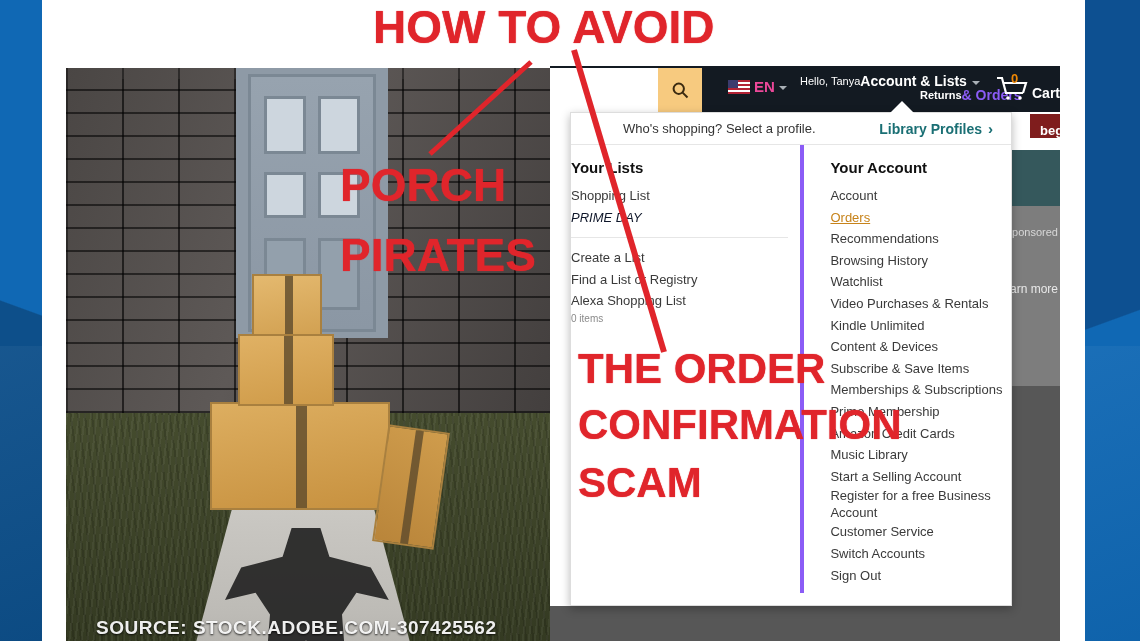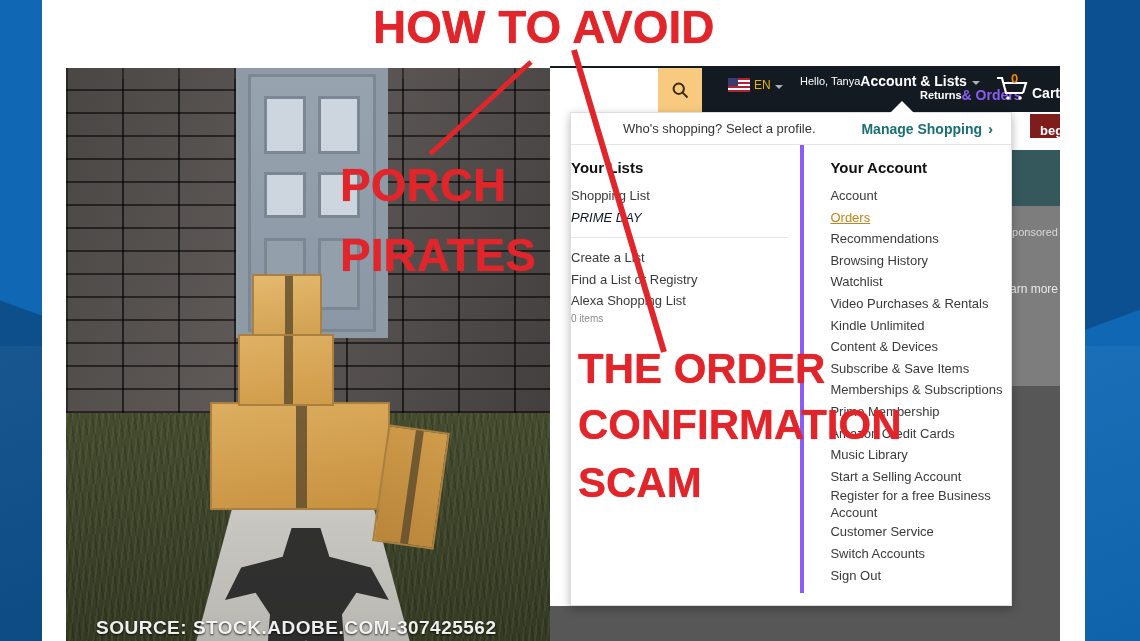--- a/index.html
+++ b/index.html
@@ -108,21 +108,21 @@
   .az-searchbtn {
     width:44px; height:44px; background:#f7ca7f; display:flex; align-items:center; justify-content:center;
     cursor:pointer;
   }
   .az-hdr-item { color:#fff; display:flex; align-items:center; cursor:pointer; }
   .az-lang { position:absolute; left:178px; top:12px; display:flex; align-items:center; gap:4px; }
   .az-flag { width:22px; height:14px; position:relative; overflow:hidden; background:#b22234; }
   .az-flag .stripes{ position:absolute; inset:0;
      background: repeating-linear-gradient(180deg,#b22234 0 2px,#fff 2px 4px); }
   .az-flag .canton{ position:absolute; left:0; top:0; width:10px; height:8px; background:#3c3b6e; }
-  .az-lang .lbl { font-weight:400; font-size:12px; color:#eab308; }
+  .az-lang .lbl { font-weight:700; font-size:15px; color:#ec4899; }
   .az-caret { width:0;height:0;border-left:4px solid transparent;border-right:4px solid transparent;
               border-top:4px solid #a9b0b6; margin-top:3px; }
   .az-acct { position:absolute; left:250px; top:7px; line-height:1.15; cursor:pointer; }
   .az-acct .small { font-size:11px; color:#fff; }
   .az-acct .big { font-size:14px; font-weight:700; color:#fff; display:flex; align-items:center; gap:5px; }
   .az-ret { position:absolute; left:370px; top:21px; line-height:1.15; cursor:pointer; }
   .az-ret .small { font-size:11px; color:#fff; font-weight:700; }
   .az-ret .big { font-size:14px; font-weight:700; color:#8b5cf6; }
   .az-cart { position:absolute; left:445px; top:8px; display:flex; align-items:flex-end; gap:3px; cursor:pointer;}
   .az-cart .cnum { position:absolute; left:16px; top:-3px; font-size:13px; font-weight:700; color:#f08804; }
@@ -285,21 +285,21 @@
         <span class="clabel">Cart</span>
       </div>
     </div>
 
     <div id="flyout">
       <div class="arrow"></div>
 
       <div class="profile-row">
         <span class="ptext">Who's shopping? Select a profile.</span>
         <span class="plink">
-          <span>Manage Shopping</span>
+          <span>Library Profiles</span>
           <span class="chev">›</span>
         </span>
       </div>
 
       <div class="cols">
         <div class="col left">
           <h3>Your Lists</h3>
           <div id="lists-items">
               <div class="itm">Shopping List</div>
               <div class="itm muted">PRIME DAY</div>

